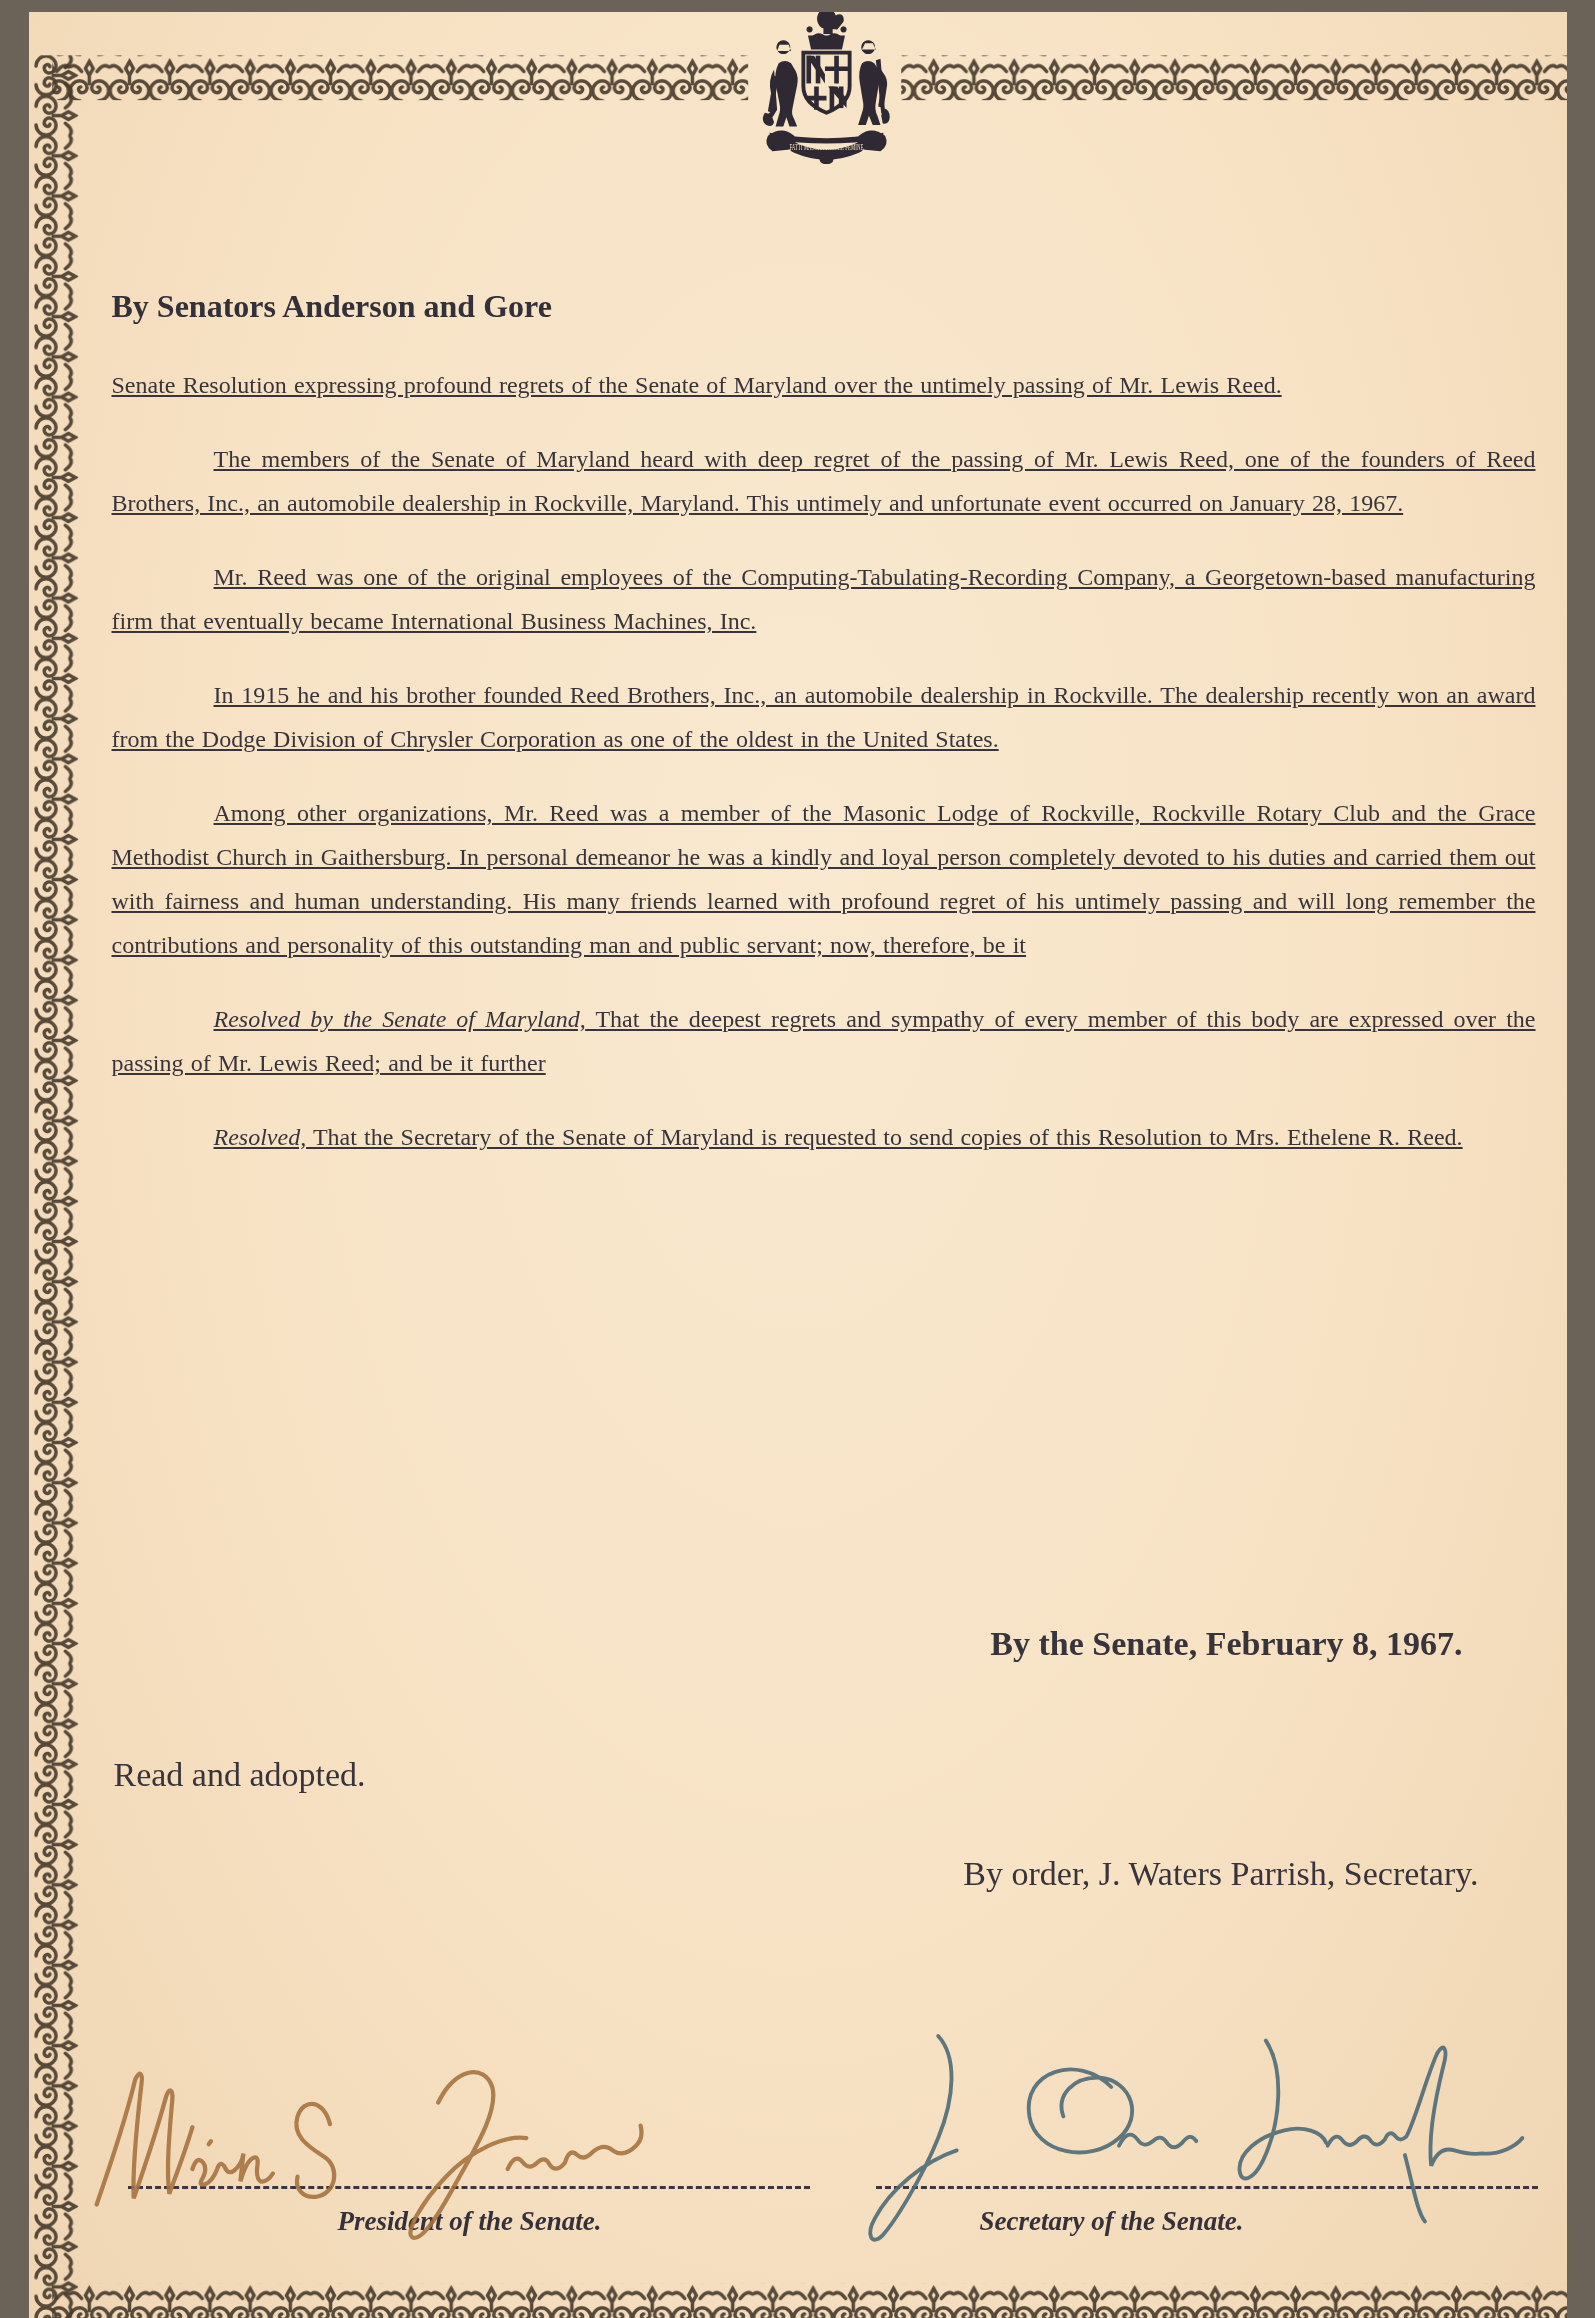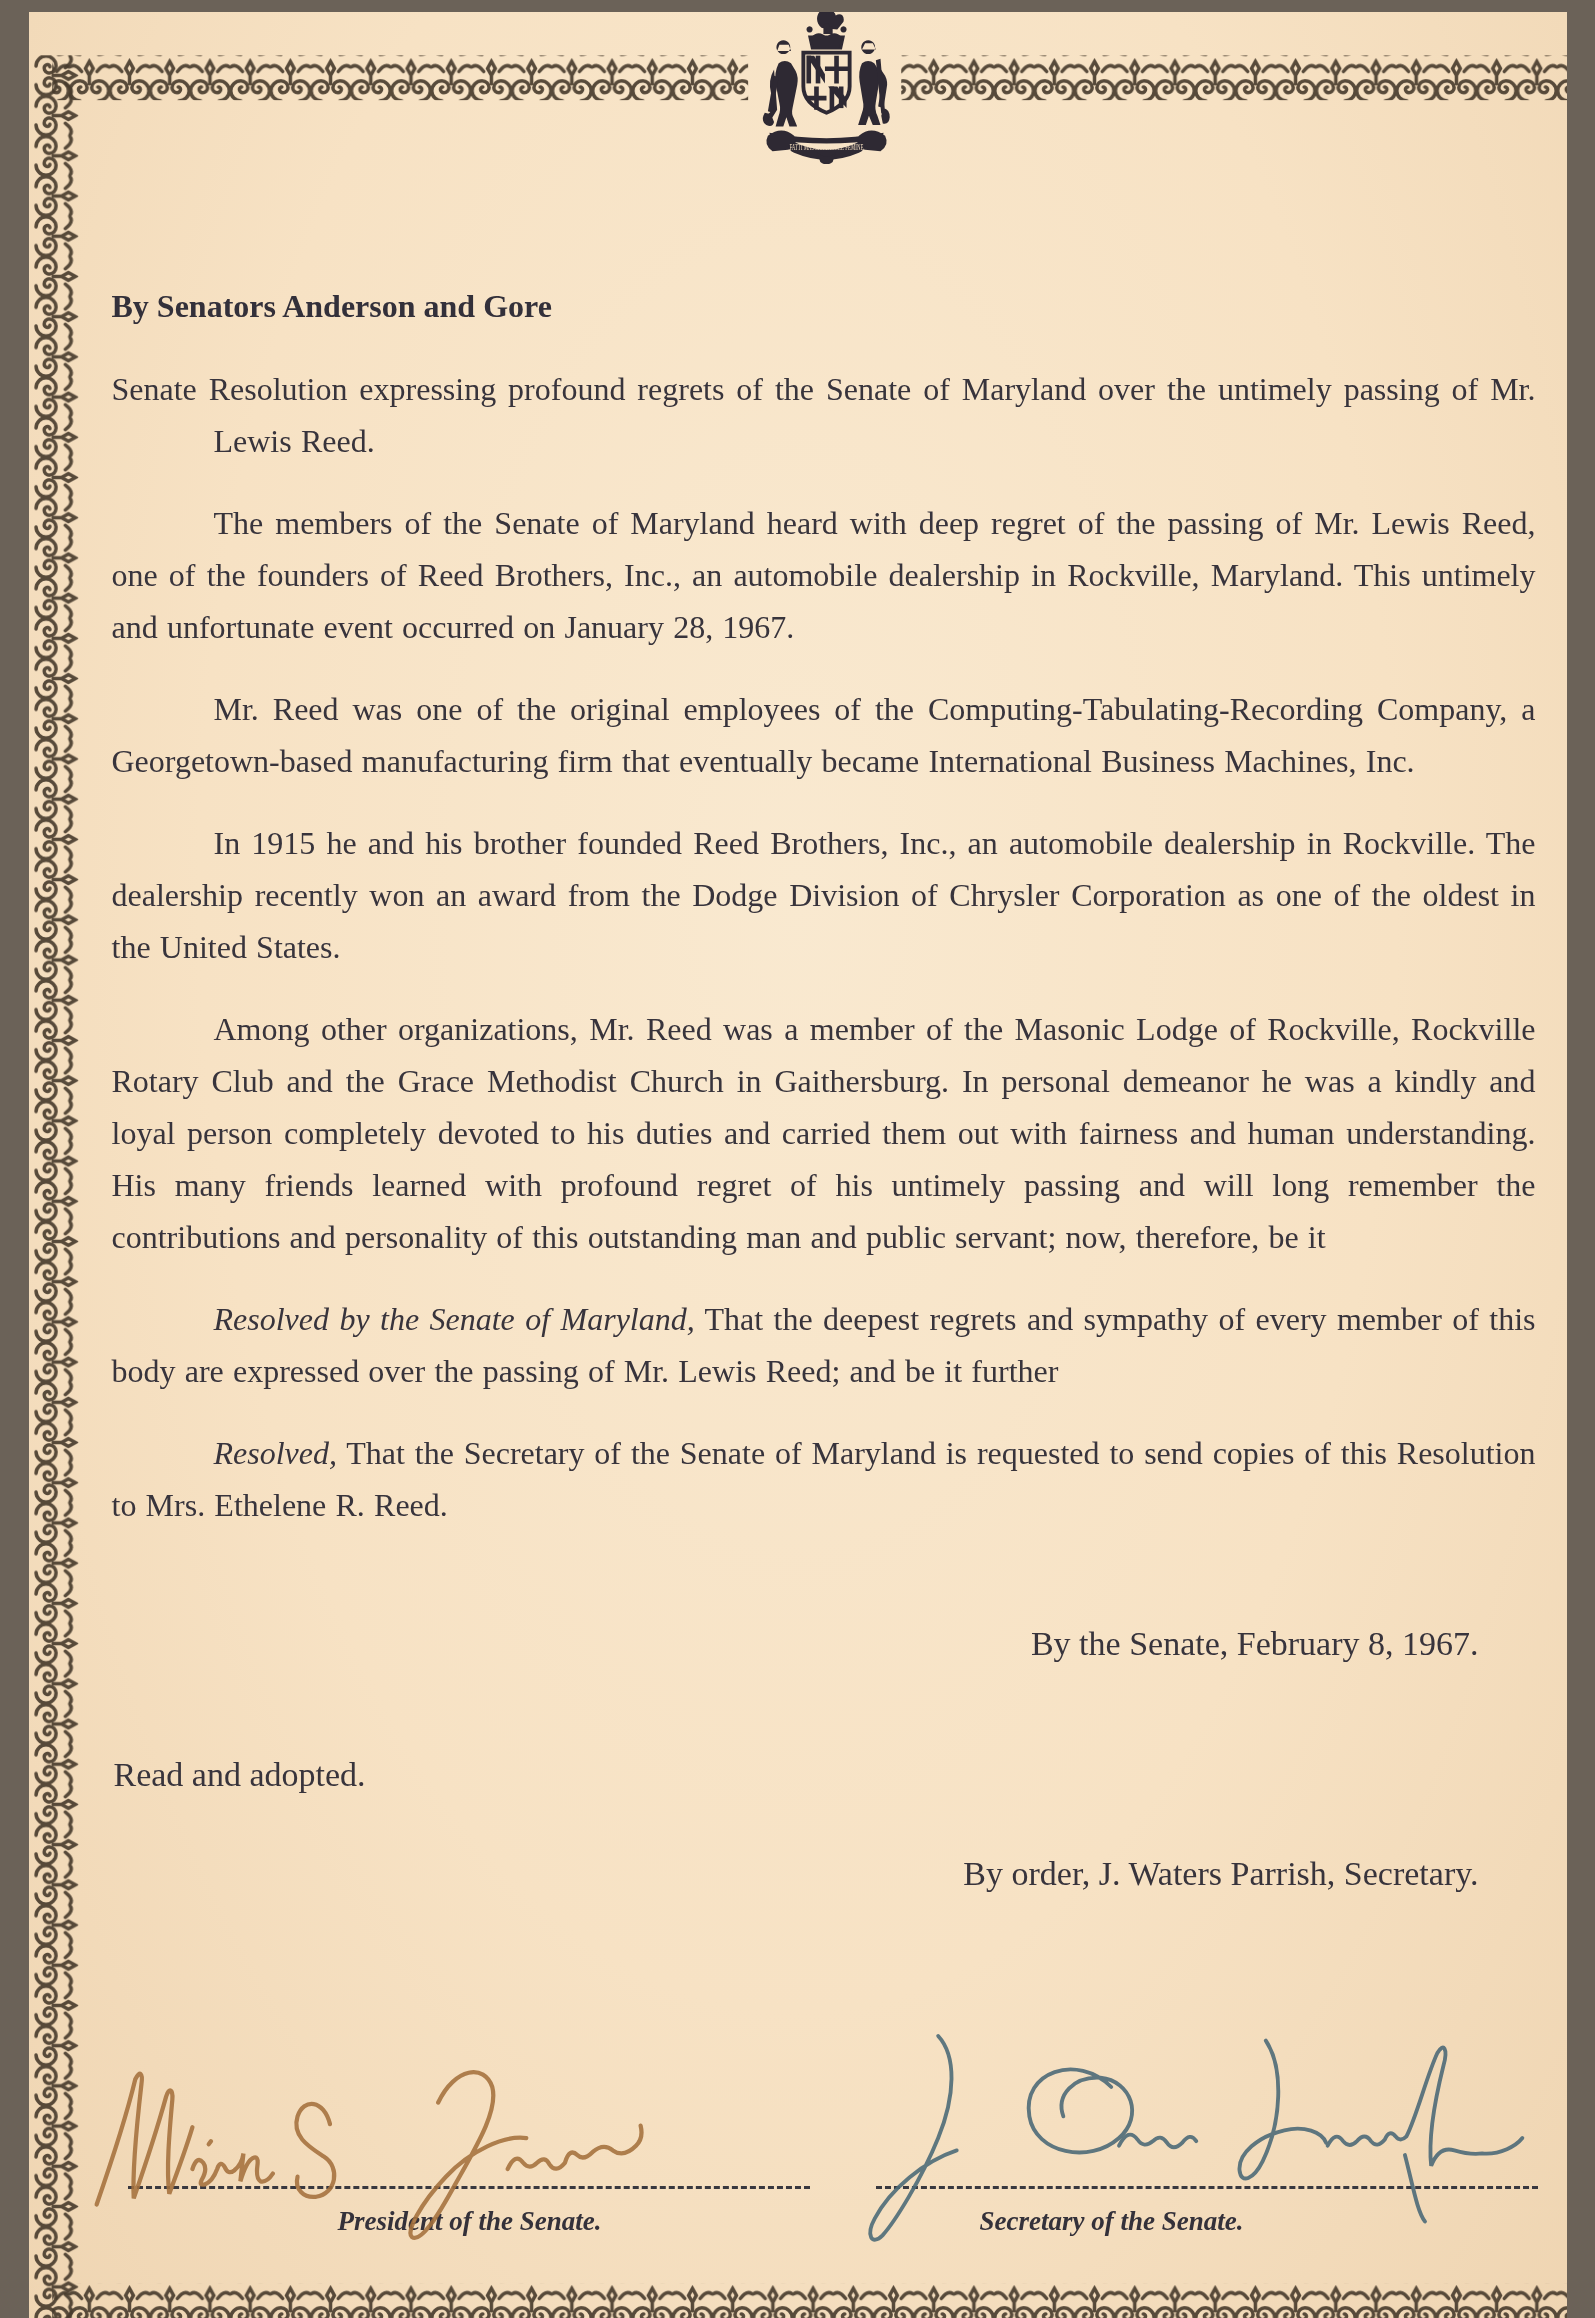--- a/index.html
+++ b/index.html
@@ -20,27 +20,27 @@
   }
   .title{
     font-size:40px;font-weight:bold;letter-spacing:0.8px;
     text-align:center;line-height:45px;color:#2f2b34;
   }
   .byline{
     font-size:32px;font-weight:bold;text-align:left;
     line-height:39px;margin-top:14px;color:#33303a;
   }
   .para{
-    font-size:32px;line-height:52px;word-spacing:1.2px;
-    text-align:justify;margin:30px 0 0 0;text-indent:102px;
+    font-size:24px;line-height:44px;word-spacing:1.2px;
+    text-align:justify;margin:30px 0 0 0;text-indent:102px;text-decoration:underline;
   }
   .para.hanging{padding-left:102px;text-indent:-102px;margin-top:37px;}
   .lead-italic{font-style:italic;}
   .line-abs{position:absolute;font-size:34px;line-height:44px;white-space:nowrap;}
-  .enacted{top:1610px;right:88px;}
+  .enacted{top:1610px;right:104px;font-weight:bold;}
   .adopted{top:1741px;left:85px;}
   .order{top:1840px;right:88px;}
   .sig-line{position:absolute;height:0;border-top:3.9px dashed #39383f;}
   .sig-line.president{left:99px;top:2174px;width:682px;}
   .sig-line.secretary{left:847px;top:2174px;width:662px;}
   .sig-label{
     position:absolute;top:2194px;font-size:27px;font-style:italic;
     font-weight:bold;color:#34313a;
   }
   .sig-label.president{left:309px;width:464px;}

